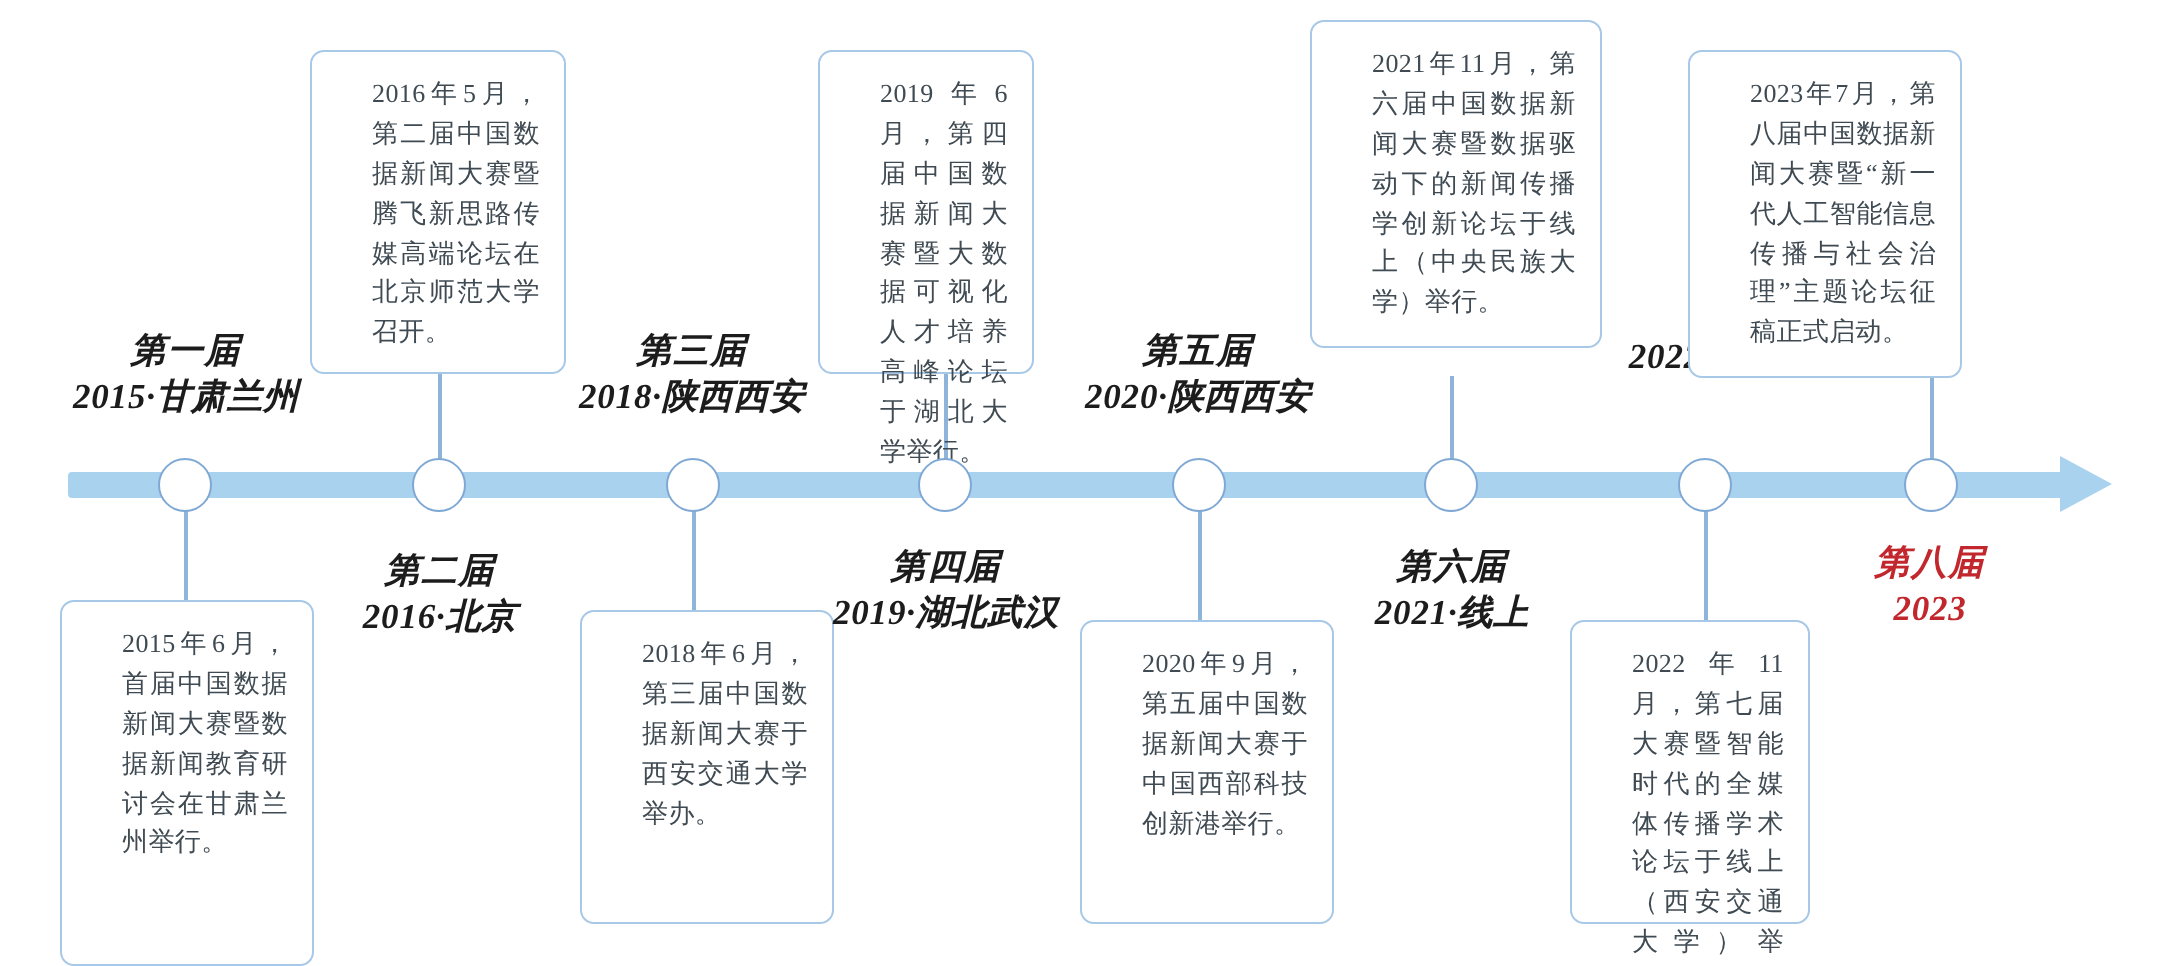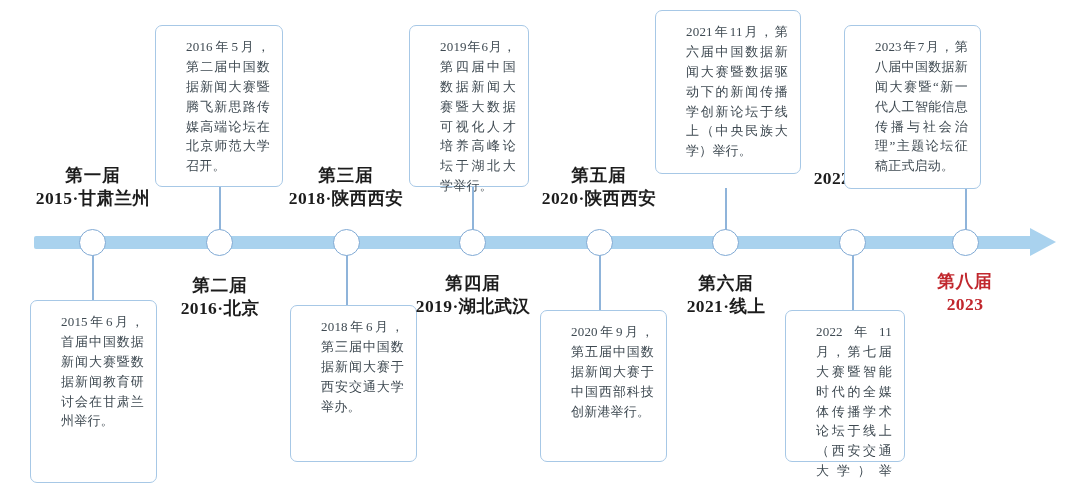--- a/index.html
+++ b/index.html
@@ -77,20 +77,21 @@
     z-index: 3;
   }
 
   
   .period-label {
     position: absolute;
     text-align: center;
     color: #1c1c1c;
     z-index: 3;
     white-space: nowrap;
+    font-style: italic;
   }
   .period-label .ordinal {
     font-size: 17.5px;
     font-weight: bold;
     line-height: 1.32;
     letter-spacing: 1px;
   }
   .period-label .place {
     font-size: 17.5px;
     font-weight: bold;
@@ -133,21 +134,21 @@
     <div class="place">2018·陕西西安</div>
   </div>
   <div class="info-box" style="left:290px; top:305px; width:127px; height:157px;">2018年6月，第三届中国数据新闻大赛于西安交通大学举办。</div>
 
   <div class="node-circle" style="left:459px;"></div>
   <div class="stem" style="left:471.5px; top:186px; height:50px;"></div>
   <div class="period-label" style="left:403px; top:272px; width:140px;">
     <div class="ordinal">第四届</div>
     <div class="place">2019·湖北武汉</div>
   </div>
-  <div class="info-box" style="left:409px; top:25px; width:120px; height:162px;">2019年6月，第四届中国数据新闻大赛暨大数据可视化人才培养高峰论坛于湖北大学举行。</div>
+  <div class="info-box" style="left:409px; top:25px; width:108px; height:162px;">2019年6月，第四届中国数据新闻大赛暨大数据可视化人才培养高峰论坛于湖北大学举行。</div>
 
   <div class="node-circle" style="left:586px;"></div>
   <div class="stem" style="left:598.5px; top:255px; height:55px;"></div>
   <div class="period-label" style="left:529px; top:164px; width:140px;">
     <div class="ordinal">第五届</div>
     <div class="place">2020·陕西西安</div>
   </div>
   <div class="info-box" style="left:540px; top:310px; width:127px; height:152px;">2020年9月，第五届中国数据新闻大赛于中国西部科技创新港举行。</div>
 
   <div class="node-circle" style="left:712px;"></div>

